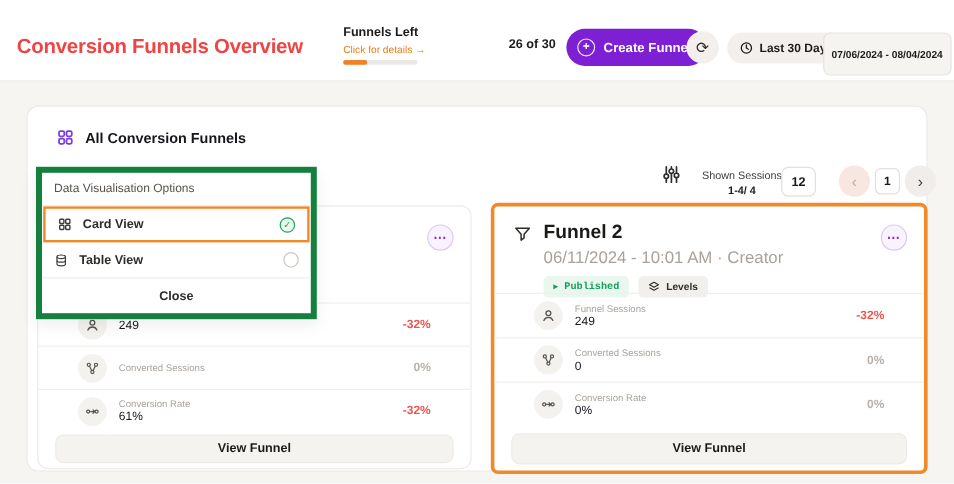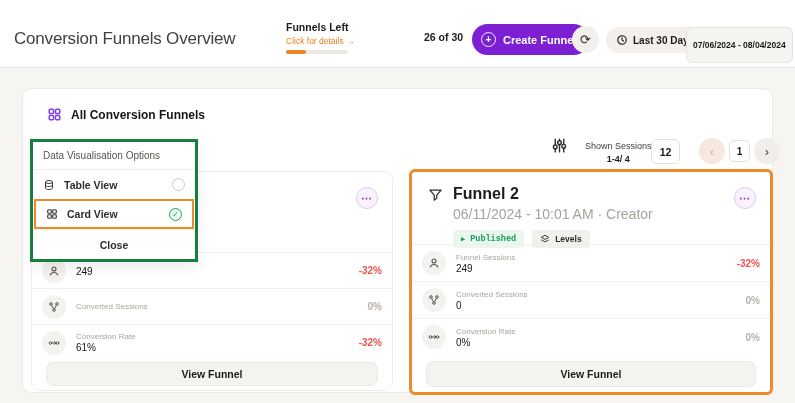--- a/index.html
+++ b/index.html
@@ -8,21 +8,21 @@
     font-family: "Liberation Sans", "DejaVu Sans", sans-serif;
     background: #f6f5f2;
     position: relative;
     overflow: hidden;
     color: #1c1b19;
   }
   svg { display: block; }
 
   
   .topbar { position: absolute; left: 0; top: 0; width: 795px; height: 68px; background: #fff; border-bottom: 1px solid #ebe9e6; }
-  .page-title { position: absolute; left: 14px; top: 29px; font-size: 17px; font-weight: 400; letter-spacing: -0.2px; color: #404040; }
+  .page-title { position: absolute; left: 14px; top: 29px; font-size: 17px; font-weight: 700; letter-spacing: -0.2px; color: #ef4444; }
   .funnels-left { position: absolute; left: 286px; top: 21px; cursor: pointer; }
   .fl-label { font-size: 10.5px; font-weight: 700; }
   .fl-link  { font-size: 8.5px; color: #ee7c1b; margin-top: 3px; white-space: nowrap; }
   .fl-track { margin-top: 4px; width: 62px; height: 4px; background: #ece9e5; border-radius: 2px; }
   .fl-fill  { width: 20px; height: 100%; background: #f08124; border-radius: 2px; }
   .fl-count { position: absolute; left: 424px; top: 31px; font-size: 10.5px; font-weight: 700; }
 
   .create-btn { position: absolute; left: 472px; top: 24px; height: 31px; padding: 0 13px 0 9px; border: none; border-radius: 16px;
     background: #7d1fd3; color: #fff; display: flex; align-items: center; gap: 7px; font-size: 11px; font-weight: 700; cursor: pointer;
     font-family: inherit; }
@@ -74,37 +74,37 @@
   .badges { display: flex; gap: 8px; margin-top: 8px; }
   .badge-pub { background: #e9f7ef; color: #17a05a; font-size: 8.5px; font-weight: 700; padding: 4px 8px; border-radius: 4px;
     display: flex; gap: 5px; align-items: center; font-family: Liberation Mono, monospace; }
   .badge-pub .play { font-size: 7px; }
   .badge-lvl { background: #f2f0ed; color: #2f2d2a; font-size: 8.5px; font-weight: 700; padding: 4px 8px; border-radius: 4px;
     display: flex; gap: 5px; align-items: center; }
 
   .rows { position: absolute; left: 0; right: 0; }
   .fcard.left  .rows { top: 80px; }
   .fcard.right .rows { top: 72px; }
-  .mrow { height: 36px; display: flex; align-items: center; padding: 0 10px; border-top: 1px solid #f1efec; }
+  .mrow { height: 36px; display: flex; align-items: center; padding: 0 33px; border-top: 1px solid #f1efec; }
   .fcard.right .mrow { height: 37px; }
   .micon { width: 24px; height: 24px; border-radius: 50%; background: #f4f2ef; color: #57534e;
     display: flex; align-items: center; justify-content: center; flex: none; }
   .mtext { margin-left: 10px; display: flex; flex-direction: column; justify-content: center; }
   .mlabel { font-size: 8px; color: #aaa49c; }
   .mvalue { font-size: 10px; font-weight: 400; margin-top: 1px; color: #16151a; }
   .mdelta { margin-left: auto; font-size: 10px; font-weight: 700; }
 
   .view-btn { position: absolute; left: 14px; right: 14px; background: #f5f3f0; border: 1px solid #edeae6; border-radius: 7px;
     font-size: 10.5px; font-weight: 700; color: #1c1b19; display: flex; align-items: center; justify-content: center;
     cursor: pointer; font-family: inherit; }
   .fcard.left  .view-btn { bottom: 4px; height: 24px; }
   .fcard.right .view-btn { bottom: 5px; height: 26px; }
 
   
-  .popup { position: absolute; left: 30px; top: 139px; width: 168px; background: #fff; border: 3px solid #15803d; z-index: 10;
+  .popup { position: absolute; left: 30px; top: 139px; width: 234px; background: #fff; border: 5px solid #15803d; z-index: 10;
     box-shadow: 0 6px 14px rgba(0,0,0,.07); }
   .popup-title { padding: 8px 10px; font-size: 10px; color: #57534e; border-bottom: 1px solid #f0eeea; }
   .opt { height: 29px; display: flex; align-items: center; padding: 0 10px; gap: 9px; font-size: 10.5px; font-weight: 700;
     color: #2f2d2a; cursor: pointer; }
   .opt.selected { border: 2px solid #ee8a2a; margin: 0 1px; height: 30px; }
   .opt .oicon { color: #3f3c38; }
   .radio { margin-left: auto; width: 13px; height: 13px; border-radius: 50%; border: 1.5px solid #cfc9c2; background: #fff; cursor: pointer; }
   .radio.checked { border-color: #1fa45b; color: #1fa45b; font-size: 8px; font-weight: 700;
     display: flex; align-items: center; justify-content: center; background: #eaf7ef; }
   .popup-close { height: 30px; border-top: 1px solid #f0eeea; display: flex; align-items: center; justify-content: center;
@@ -307,39 +307,39 @@
       </div>
     </div>
 
     <button class="view-btn">View Funnel</button>
   </section>
 </main>
 
 <div class="popup">
   <div class="popup-title">Data Visualisation Options</div>
 
-  <div class="opt">
-    <span class="oicon">
-      <svg width="12" height="12" viewBox="0 0 24 24" fill="none" stroke="currentColor" stroke-width="2">
-        <ellipse cx="12" cy="6" rx="7" ry="3"></ellipse>
-        <path d="M5 6v12c0 1.7 3.1 3 7 3s7-1.3 7-3V6"></path>
-        <path d="M5 12c0 1.7 3.1 3 7 3s7-1.3 7-3"></path>
-      </svg>
-    </span>
-    <span>Table View</span>
-    <span class="radio"></span>
-  </div>
-
   <div class="opt selected">
     <span class="oicon">
       <svg width="12" height="12" viewBox="0 0 24 24" fill="none" stroke="currentColor" stroke-width="2.4">
         <rect x="3.5" y="3.5" width="7" height="7" rx="1.5"></rect>
           <rect x="13.5" y="3.5" width="7" height="7" rx="1.5"></rect>
         <rect x="3.5" y="13.5" width="7" height="7" rx="1.5"></rect>
           <rect x="13.5" y="13.5" width="7" height="7" rx="1.5"></rect>
       </svg>
     </span>
     <span>Card View</span>
     <span class="radio checked">✓</span>
   </div>
 
+  <div class="opt">
+    <span class="oicon">
+      <svg width="12" height="12" viewBox="0 0 24 24" fill="none" stroke="currentColor" stroke-width="2">
+        <ellipse cx="12" cy="6" rx="7" ry="3"></ellipse>
+        <path d="M5 6v12c0 1.7 3.1 3 7 3s7-1.3 7-3V6"></path>
+        <path d="M5 12c0 1.7 3.1 3 7 3s7-1.3 7-3"></path>
+      </svg>
+    </span>
+    <span>Table View</span>
+    <span class="radio"></span>
+  </div>
+
   <div class="popup-close">Close</div>
 </div>
 
 </body></html>

